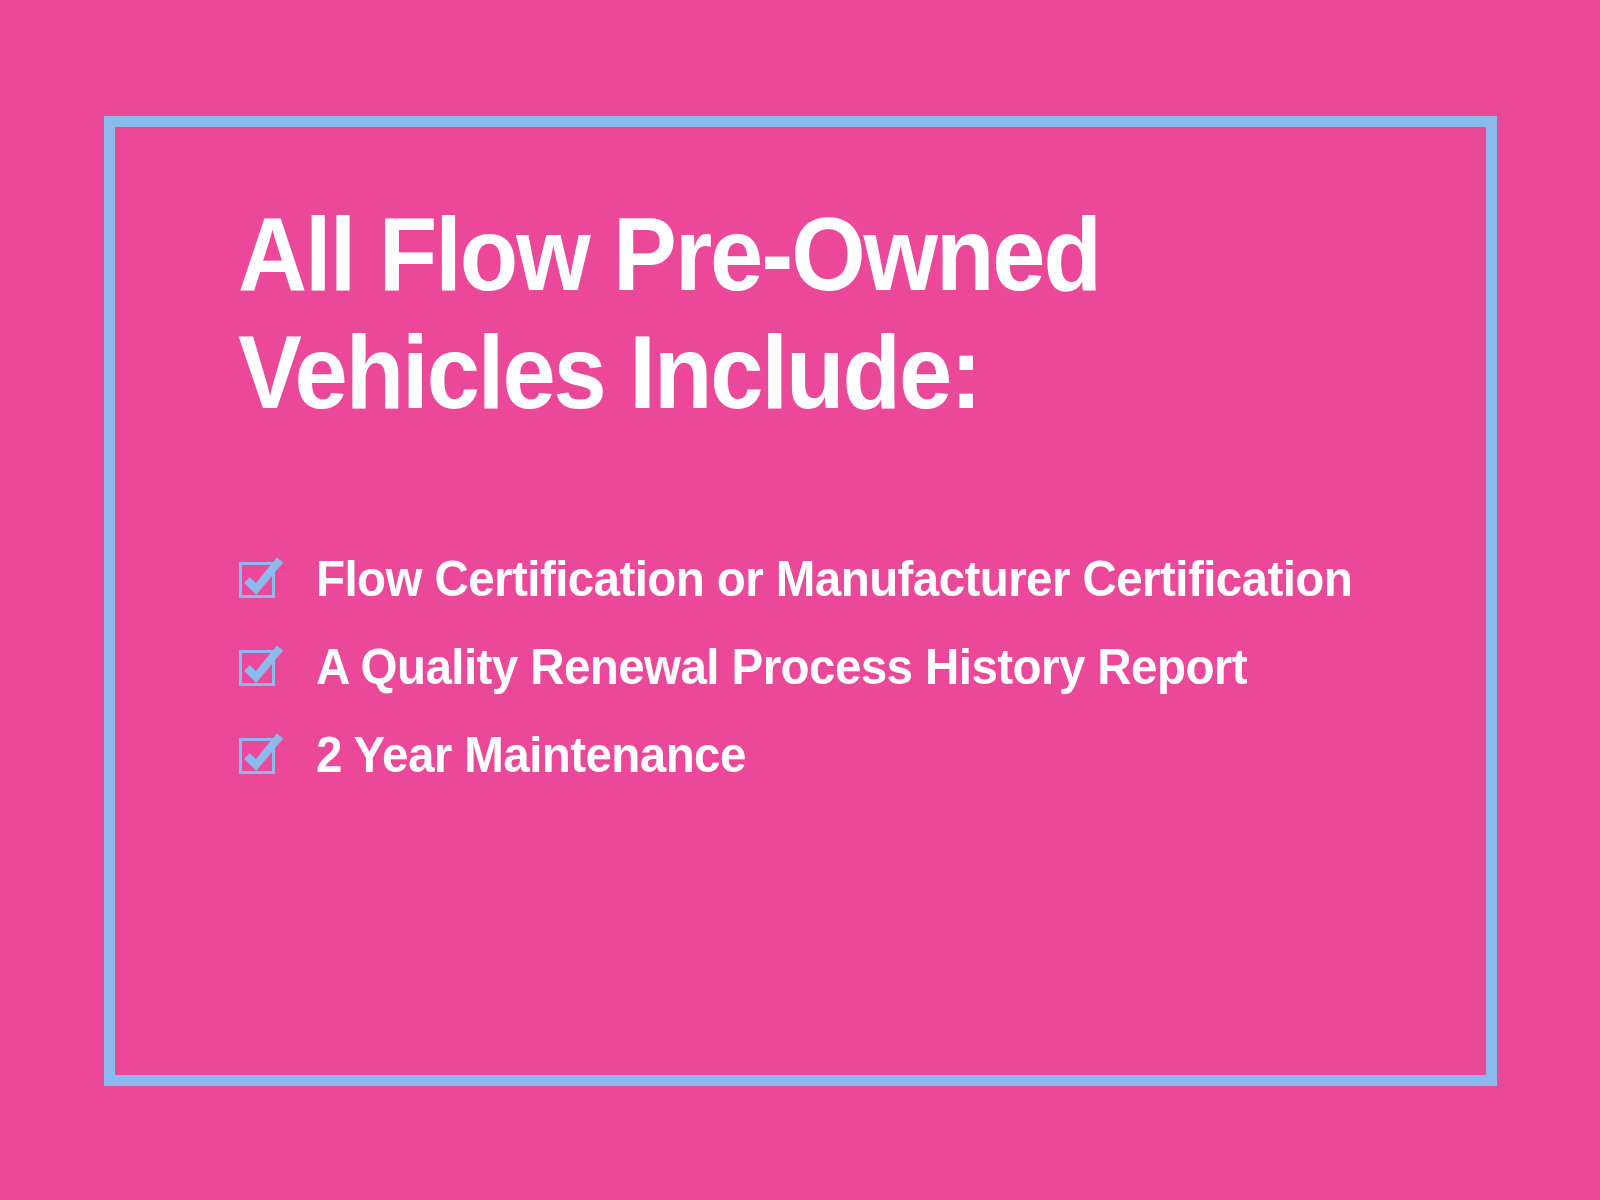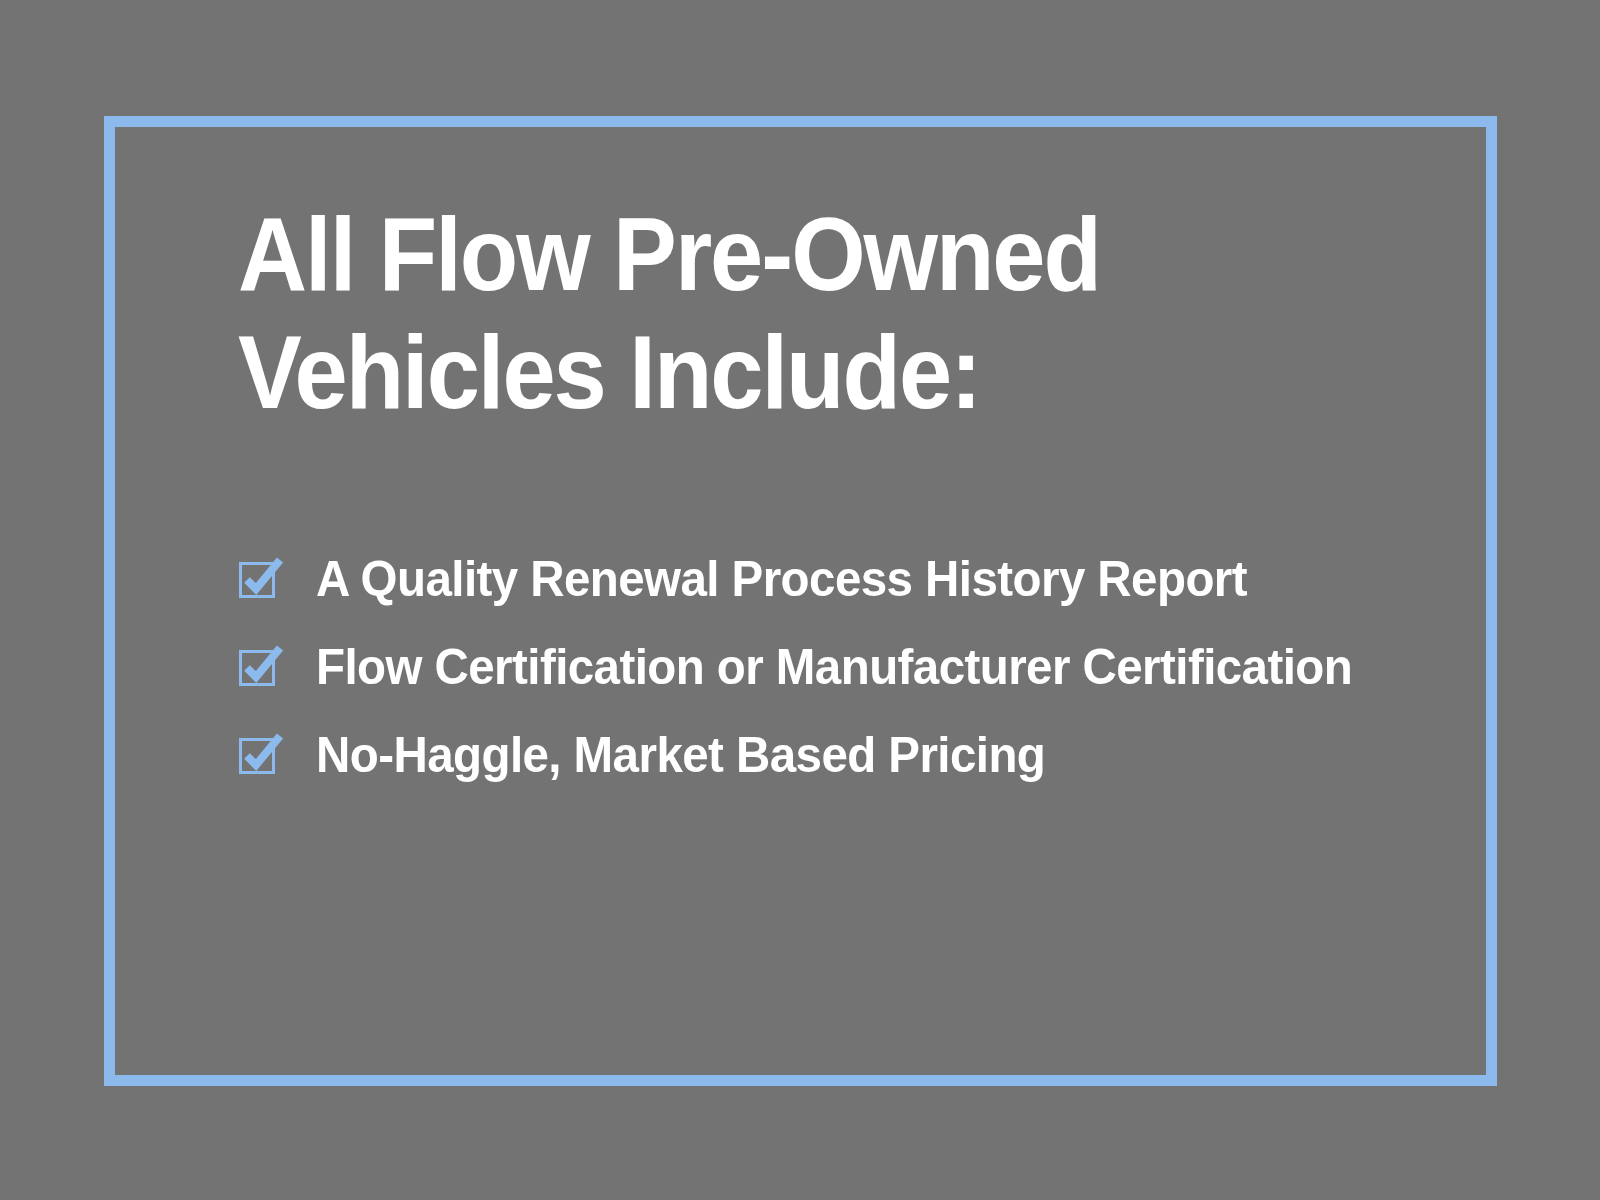--- a/index.html
+++ b/index.html
@@ -13,21 +13,21 @@
     overflow: hidden;
     background: #054b8c;
     font-family: "Liberation Sans", sans-serif;
     -webkit-font-smoothing: antialiased;
   }
 
   .poster {
     position: relative;
     width: 1600px;
     height: 1200px;
-    background: #737373;
+    background: #ec4899;
   }
 
   
   .frame {
     position: absolute;
     left: 104px;
     top: 116px;
     width: 1393px;
     height: 970px;
     box-sizing: border-box;
@@ -106,40 +106,40 @@
 
     <ul class="checklist">
 
       <li>
         <span class="check-icon">
           <svg viewBox="0 0 46 46" width="46" height="46" aria-hidden="true">
             <rect x="2.5" y="7.5" width="33" height="33" fill="none" stroke="#8cbaec" stroke-width="3"></rect>
             <path d="M9 24 L18 33 L42 4" fill="none" stroke="#8cbaec" stroke-width="8" stroke-linecap="butt" stroke-linejoin="miter"></path>
           </svg>
         </span>
+        <span class="item-label">Flow Certification or Manufacturer Certification</span>
+      </li>
+
+      <li>
+        <span class="check-icon">
+          <svg viewBox="0 0 46 46" width="46" height="46" aria-hidden="true">
+            <rect x="2.5" y="7.5" width="33" height="33" fill="none" stroke="#8cbaec" stroke-width="3"></rect>
+            <path d="M9 24 L18 33 L42 4" fill="none" stroke="#8cbaec" stroke-width="8" stroke-linecap="butt" stroke-linejoin="miter"></path>
+          </svg>
+        </span>
         <span class="item-label">A Quality Renewal Process History Report</span>
       </li>
 
       <li>
         <span class="check-icon">
           <svg viewBox="0 0 46 46" width="46" height="46" aria-hidden="true">
             <rect x="2.5" y="7.5" width="33" height="33" fill="none" stroke="#8cbaec" stroke-width="3"></rect>
             <path d="M9 24 L18 33 L42 4" fill="none" stroke="#8cbaec" stroke-width="8" stroke-linecap="butt" stroke-linejoin="miter"></path>
           </svg>
         </span>
-        <span class="item-label">Flow Certification or Manufacturer Certification</span>
+        <span class="item-label">2 Year Maintenance</span>
       </li>
 
 
-
-      <li>
-        <span class="check-icon">
-          <svg viewBox="0 0 46 46" width="46" height="46" aria-hidden="true">
-            <rect x="2.5" y="7.5" width="33" height="33" fill="none" stroke="#8cbaec" stroke-width="3"></rect>
-            <path d="M9 24 L18 33 L42 4" fill="none" stroke="#8cbaec" stroke-width="8" stroke-linecap="butt" stroke-linejoin="miter"></path>
-          </svg>
-        </span>
-        <span class="item-label">No-Haggle, Market Based Pricing</span>
-      </li>
 
     </ul>
   </div>
 </div>
 
 </body></html>

